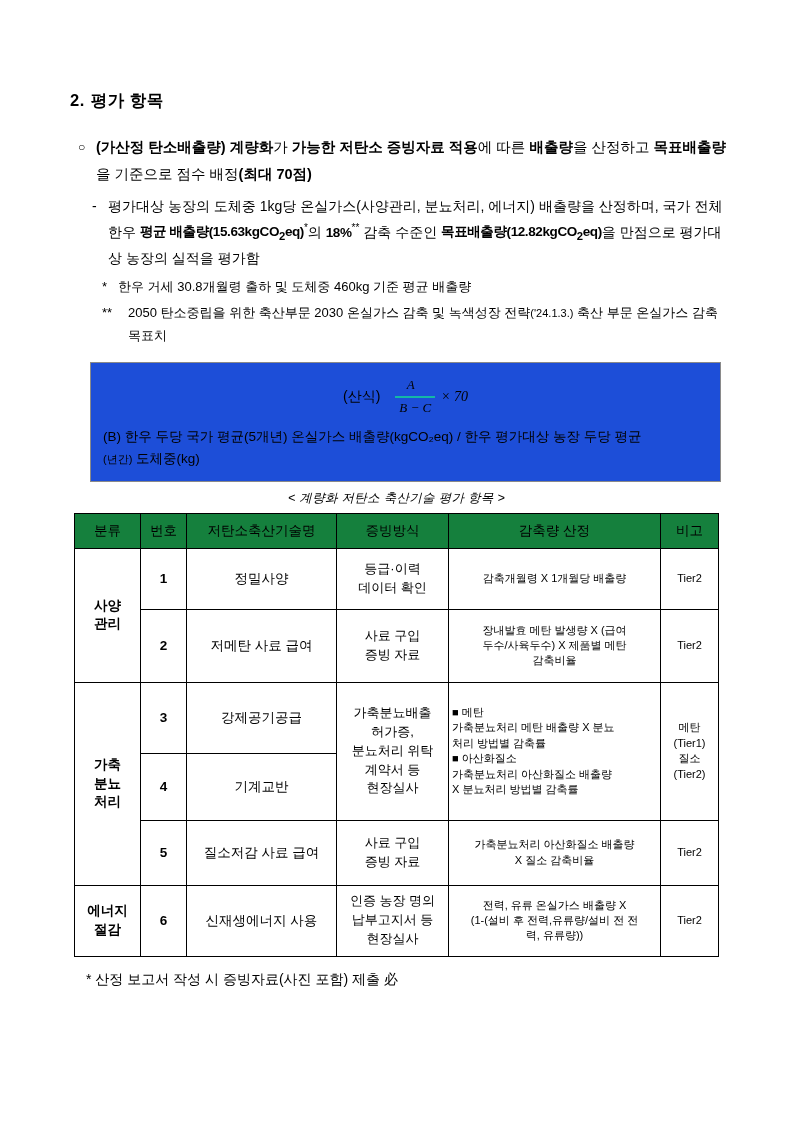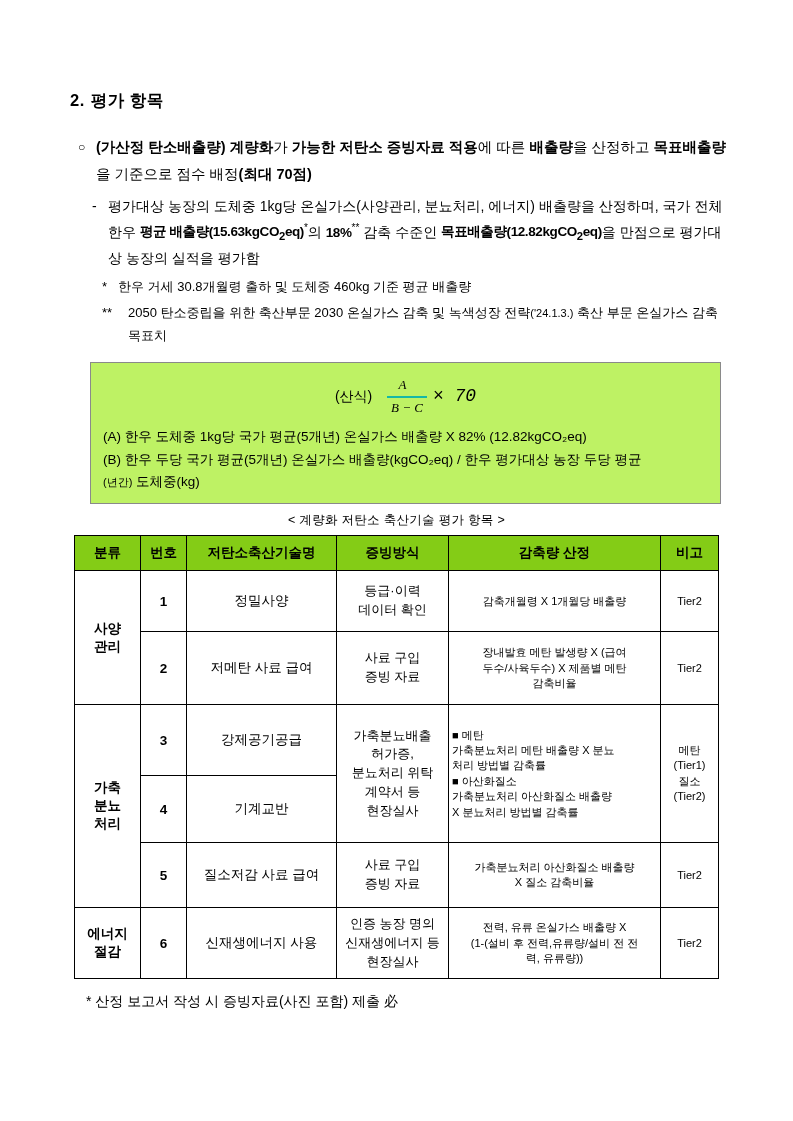--- a/index.html
+++ b/index.html
@@ -69,71 +69,72 @@
     line-height: 1.75;
   }
   .fn .mk { flex: 0 0 16px; }
   .fn.fn2 .mk { flex: 0 0 26px; }
   .fn .tx { flex: 1 1 auto; }
 
   
   .fbox {
     margin: 14px 10px 6px 28px;
     border: 1px solid #8a8a8a;
-    background: #bef264;
+    background: #1d4ed8;
     padding: 10px 12px 10px 12px;
     font-size: 13.5px;
     line-height: 1.6;
   }
   .fbox .eqline {
     text-align: center;
     margin: 2px 0 8px 0;
     font-size: 14px;
   }
   .frac {
     display: inline-block;
     vertical-align: middle;
     text-align: center;
     font-family: "Liberation Serif", serif;
     font-style: italic;
     font-size: 13px;
     margin: 0 2px;
   }
   .frac .nu { display: block; padding: 0 4px; }
   .frac .de { display: block; border-top: 2px solid #14b8a6; padding: 0 4px; margin-left: 9px; }
-  .eqline .mul { font-family: Liberation Mono, monospace; font-style: italic; font-size: 18px; }
+  .eqline .mul { font-family: Liberation Serif, serif; font-style: italic; font-size: 14px; }
   .fbox .fline { margin: 1px 0; }
   .fbox .ind { display: block; padding-left: 0; }
   .fbox .nb { font-size: 11px; }
 
   
   .tcap {
     text-align: center;
     font-size: 12.5px;
     margin: 8px 0 6px 0;
     letter-spacing: 0.3px;
+    font-style: italic;
   }
 
   
   table.tbl {
     border-collapse: collapse;
     width: 644px;
     margin: 0 auto;
     table-layout: fixed;
   }
   table.tbl th, table.tbl td {
     border: 1px solid #000000;
     text-align: center;
     vertical-align: middle;
     padding: 4px 3px;
   }
   table.tbl thead th {
-    background: #84cc16;
+    background: #15803d;
     font-size: 13.5px;
-    font-weight: bold;
+    font-weight: normal;
     height: 26px;
   }
   td.cls { font-size: 13.5px; font-weight: bold; line-height: 1.35; }
   td.no  { font-size: 13.5px; font-weight: bold; }
   td.tech{ font-size: 13.5px; font-weight: normal; }
   td.proof { font-size: 13px; line-height: 1.45; }
   td.calc { font-size: 11px; line-height: 1.4; text-align: center; }
   td.calc .lft { text-align: left; display: block; }
   td.note { font-size: 11px; line-height: 1.4; }
   .thick-top td { border-top: 2px solid #000; }
@@ -182,21 +183,20 @@
 
   <div class="fbox">
     <div class="eqline">
       <span>(산식)</span>
       <span class="frac">
         <span class="nu">A</span>
         <span class="de">B − C</span>
       </span>
       <span class="mul">× 70</span>
     </div>
-    <div class="fline">(A) 한우 도체중 1kg당 국가 평균(5개년) 온실가스 배출량 X 82% (12.82kgCO₂eq)</div>
     <div class="fline">
       <span>(B) 한우 두당 국가 평균(5개년) 온실가스 배출량(kgCO₂eq) / 한우 평가대상 농장 두당 평균</span>
       <span class="ind"><span class="nb">(년간)</span><span> 도체중(kg)</span></span>
     </div>
   </div>
 
   <div class="tcap">&lt; 계량화 저탄소 축산기술 평가 항목 &gt;</div>
 
   <table class="tbl">
     <colgroup>
@@ -300,21 +300,21 @@
 
       <tr class="thick-top">
         <td class="cls">
           <span>에너지</span><br>
           <span>절감</span>
         </td>
         <td class="no" style="height:62px">6</td>
         <td class="tech">신재생에너지 사용</td>
         <td class="proof">
           <span>인증 농장 명의</span><br>
-          <span>신재생에너지 등</span><br>
+          <span>납부고지서 등</span><br>
           <span>현장실사</span>
         </td>
         <td class="calc">
           <span>전력, 유류 온실가스 배출량 X</span><br>
           <span>(1-(설비 후 전력,유류량/설비 전 전</span><br>
           <span>력, 유류량))</span>
         </td>
         <td class="note">Tier2</td>
       </tr>
     </tbody>

